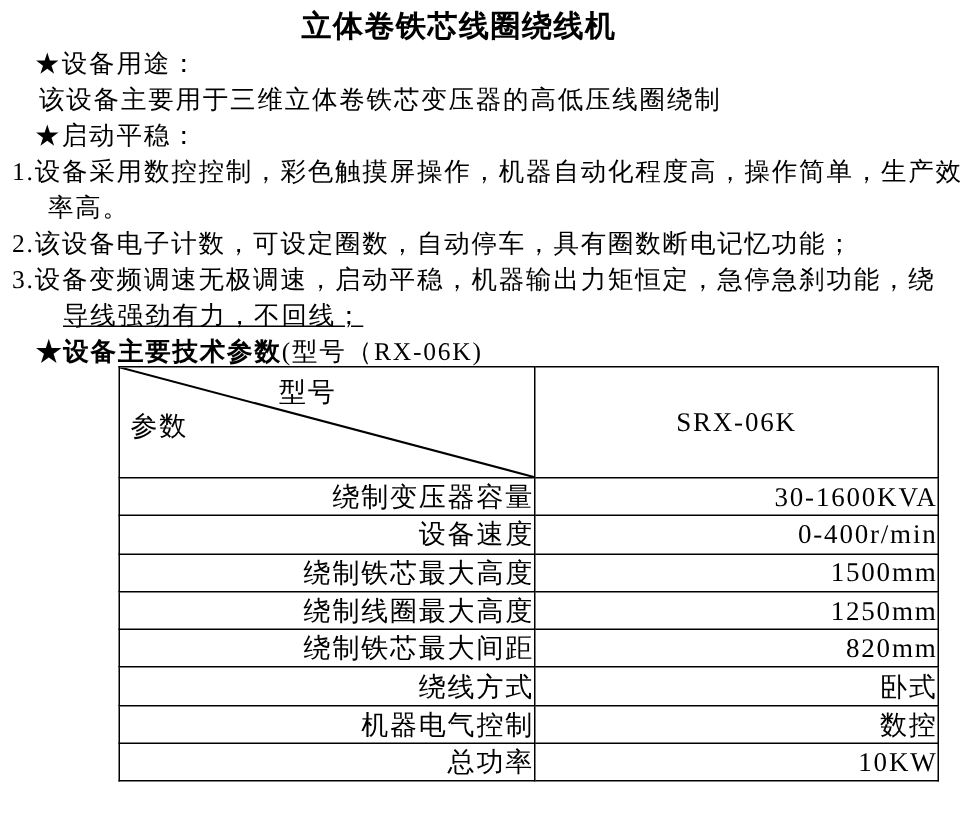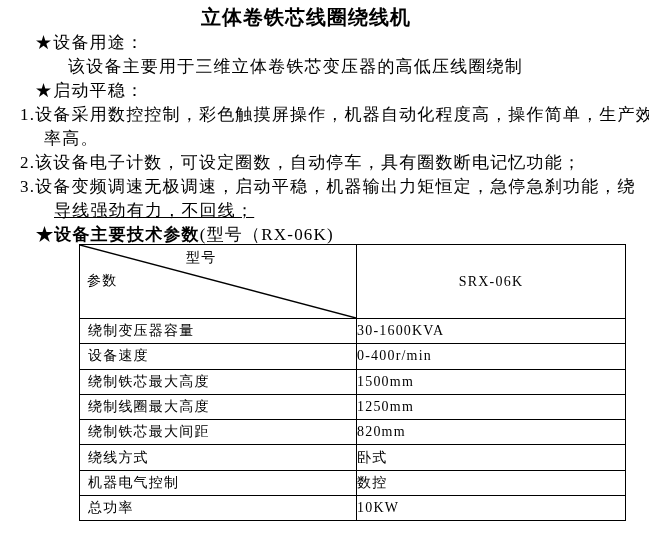--- a/index.html
+++ b/index.html
@@ -19,49 +19,49 @@
     width: 612px;
     text-align: center;
     font-size: 20px;
     font-weight: bold;
     letter-spacing: 1px;
     white-space: nowrap;
   }
   .lines {
     position: absolute;
     top: 31px;
-    left: 12px;
+    left: 0;
     width: 527px;
   }
   .line {
     height: 24px;
     line-height: 24px;
     font-size: 17px;
     letter-spacing: 1.2px;
     white-space: nowrap;
   }
   .indent-star  { padding-left: 23px; }
-  .indent-body  { padding-left: 56px; }
+  .indent-body  { padding-left: 26px; }
   .indent-num   { padding-left: 8px;  }
   .indent-cont1 { padding-left: 32px; }
   .indent-cont3 { padding-left: 42px; text-decoration: underline; }
   .indent-specs { padding-left: 24px;  }
   .bold { font-weight: bold; }
 
   table.specs-table {
     position: absolute;
     left: 79px;
     top: 244px;
     width: 546px;
     border-collapse: collapse;
     table-layout: fixed;
   }
   .specs-table td {
     border: 1.5px solid #000000;
-    font-size: 14px;
+    font-size: 18px;
     letter-spacing: 1.2px;
     padding: 0;
     vertical-align: middle;
     overflow: hidden;
   }
   .specs-table tr.header-row { height: 73px; }
   .specs-table tr.body-row   { height: 25.3px; }
   .corner-wrap {
     position: relative;
     width: 100%;
@@ -77,22 +77,22 @@
     position: absolute;
     left: 106px;
     top: 4px;
   }
   .corner-bottom {
     position: absolute;
     left: 7px;
     top: 27px;
   }
   td.model-cell { text-align: center; margin-top: 12px; }
-  td.param-cell { text-align: left; padding-left: 8px; font-family: Liberation Serif, serif; }
-  td.value-cell { text-align: left; }
+  td.param-cell { text-align: right; padding-left: 8px; font-family: Liberation Serif, serif; }
+  td.value-cell { text-align: right; }
 </style>
 </head>
 <body>
 
 <div class="doc-title">立体卷铁芯线圈绕线机</div>
 
 <div class="lines">
   <div class="line indent-star"><span>★</span><span>设备用途：</span></div>
   <div class="line indent-body">该设备主要用于三维立体卷铁芯变压器的高低压线圈绕制</div>
   <div class="line indent-star"><span>★</span><span>启动平稳：</span></div>

